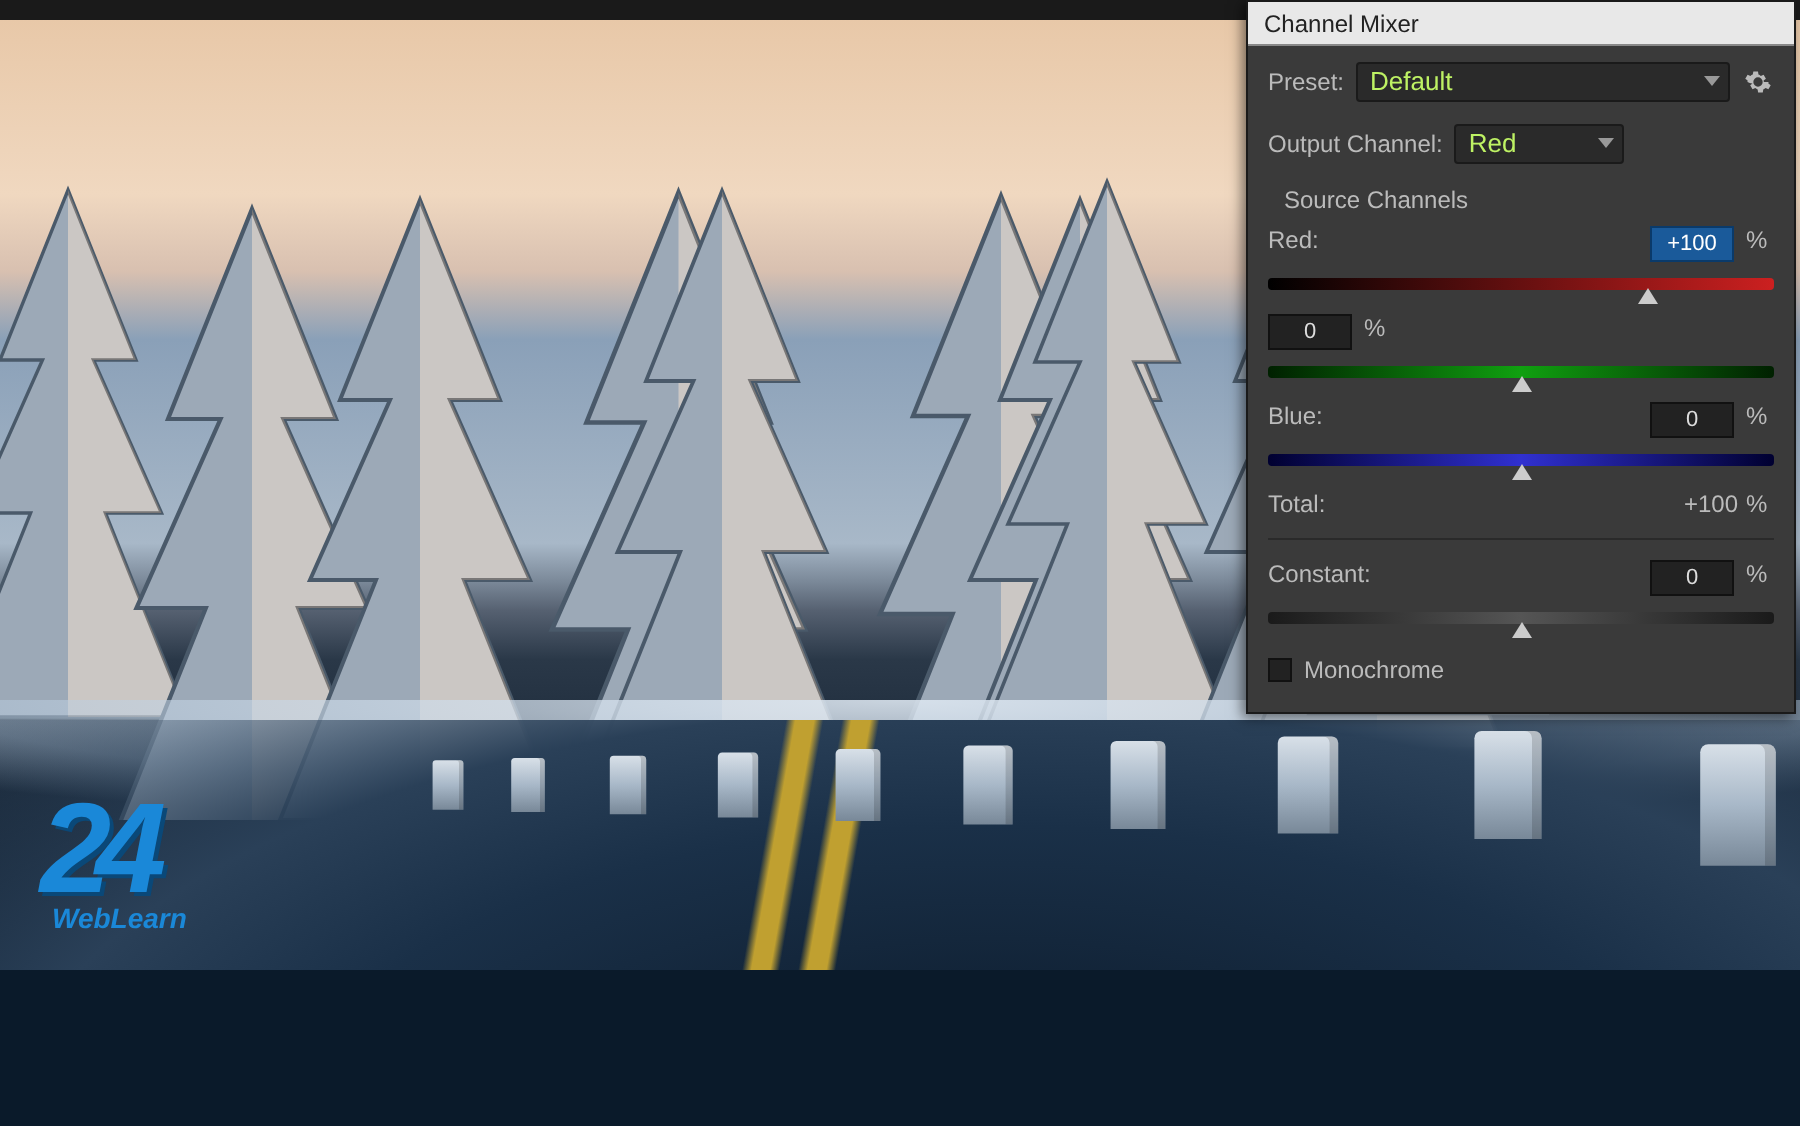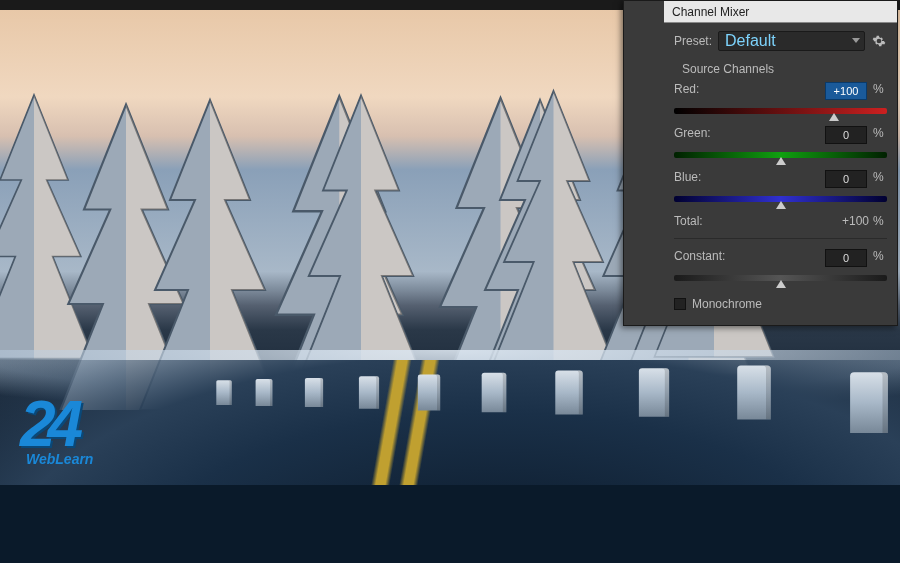--- a/index.html
+++ b/index.html
@@ -78,43 +78,42 @@
   }
 
   
   .panel {
     position:absolute; right:2px; top:0;
     width:275px;
     background:#3a3a3a;
     border:1px solid #1a1a1a;
     box-shadow:-2px 2px 6px rgba(0,0,0,0.5);
     color:#bbb;
-    padding-left:40px;
   }
   .panel .titlebar {
     background:#e8e8e8;
     color:#222;
     height:22px; line-height:22px;
     padding:0 8px;
     font-size:12px;
     border-bottom:1px solid #888;
   }
   .panel-body { padding:8px 10px 14px 10px; }
   .row {
     display:flex; align-items:center; gap:6px;
     margin-bottom:11px;
   }
   .row label { flex:0 0 auto; font-size:12px; color:#bbb; }
   .select {
     background:#2a2a2a;
     border:1px solid #1a1a1a;
-    color:#7dd3fc;
+    color:#bef264;
     height:20px; line-height:18px;
     padding:0 18px 0 6px;
-    font-size:16px;
+    font-size:13px;
     position:relative;
     border-radius:2px;
   }
   .select .chev {
     position:absolute; right:4px; top:6px;
     width:0;height:0;border-left:4px solid transparent;border-right:4px solid transparent;border-top:5px solid #999;
   }
   .preset-row .select { flex:1; }
   .gear {
     width:16px;height:16px; display:flex;align-items:center;justify-content:center;
@@ -250,38 +249,44 @@
         <span>Default</span>
         <span class="chev"></span>
       </div>
       <div class="gear">
         <svg viewBox="0 0 24 24" fill="#bbb">
             <path d="M12 8a4 4 0 100 8 4 4 0 000-8zm9 4a7 7 0 01-.1 1.2l2 1.6-2 3.4-2.4-1a7 7 0 01-2 1.2l-.4 2.6h-4l-.4-2.6a7 7 0 01-2-1.2l-2.4 1-2-3.4 2-1.6A7 7 0 013 12a7 7 0 01.1-1.2l-2-1.6 2-3.4 2.4 1a7 7 0 012-1.2L8 3h4l.4 2.6a7 7 0 012 1.2l2.4-1 2 3.4-2 1.6c.1.4.2.8.2 1.2z"></path>
           </svg>
       </div>
     </div>
 
+    <div class="row output-row">
+      <label>Output Channel:</label>
+      <div class="select">
+        <span>Red</span>
+        <span class="chev"></span>
+      </div>
+    </div>
 
     <div class="section-label">Source Channels</div>
 
     <div class="channel">
       <div class="crow">
         <label>Red:</label>
         <input class="num-input hl" value="+100" style="">
         <span class="pct">%</span>
       </div>
       <div class="slider">
         <div class="track red"></div>
         <div class="thumb" style="left:75%;"></div>
       </div>
     </div>
 
     <div class="channel">
       <div class="crow">
-        <label>Green:</label>
         <input class="num-input" value="0" style="">
         <span class="pct">%</span>
       </div>
       <div class="slider">
         <div class="track green"></div>
         <div class="thumb" style="left:50%;"></div>
       </div>
     </div>
 
     <div class="channel">

